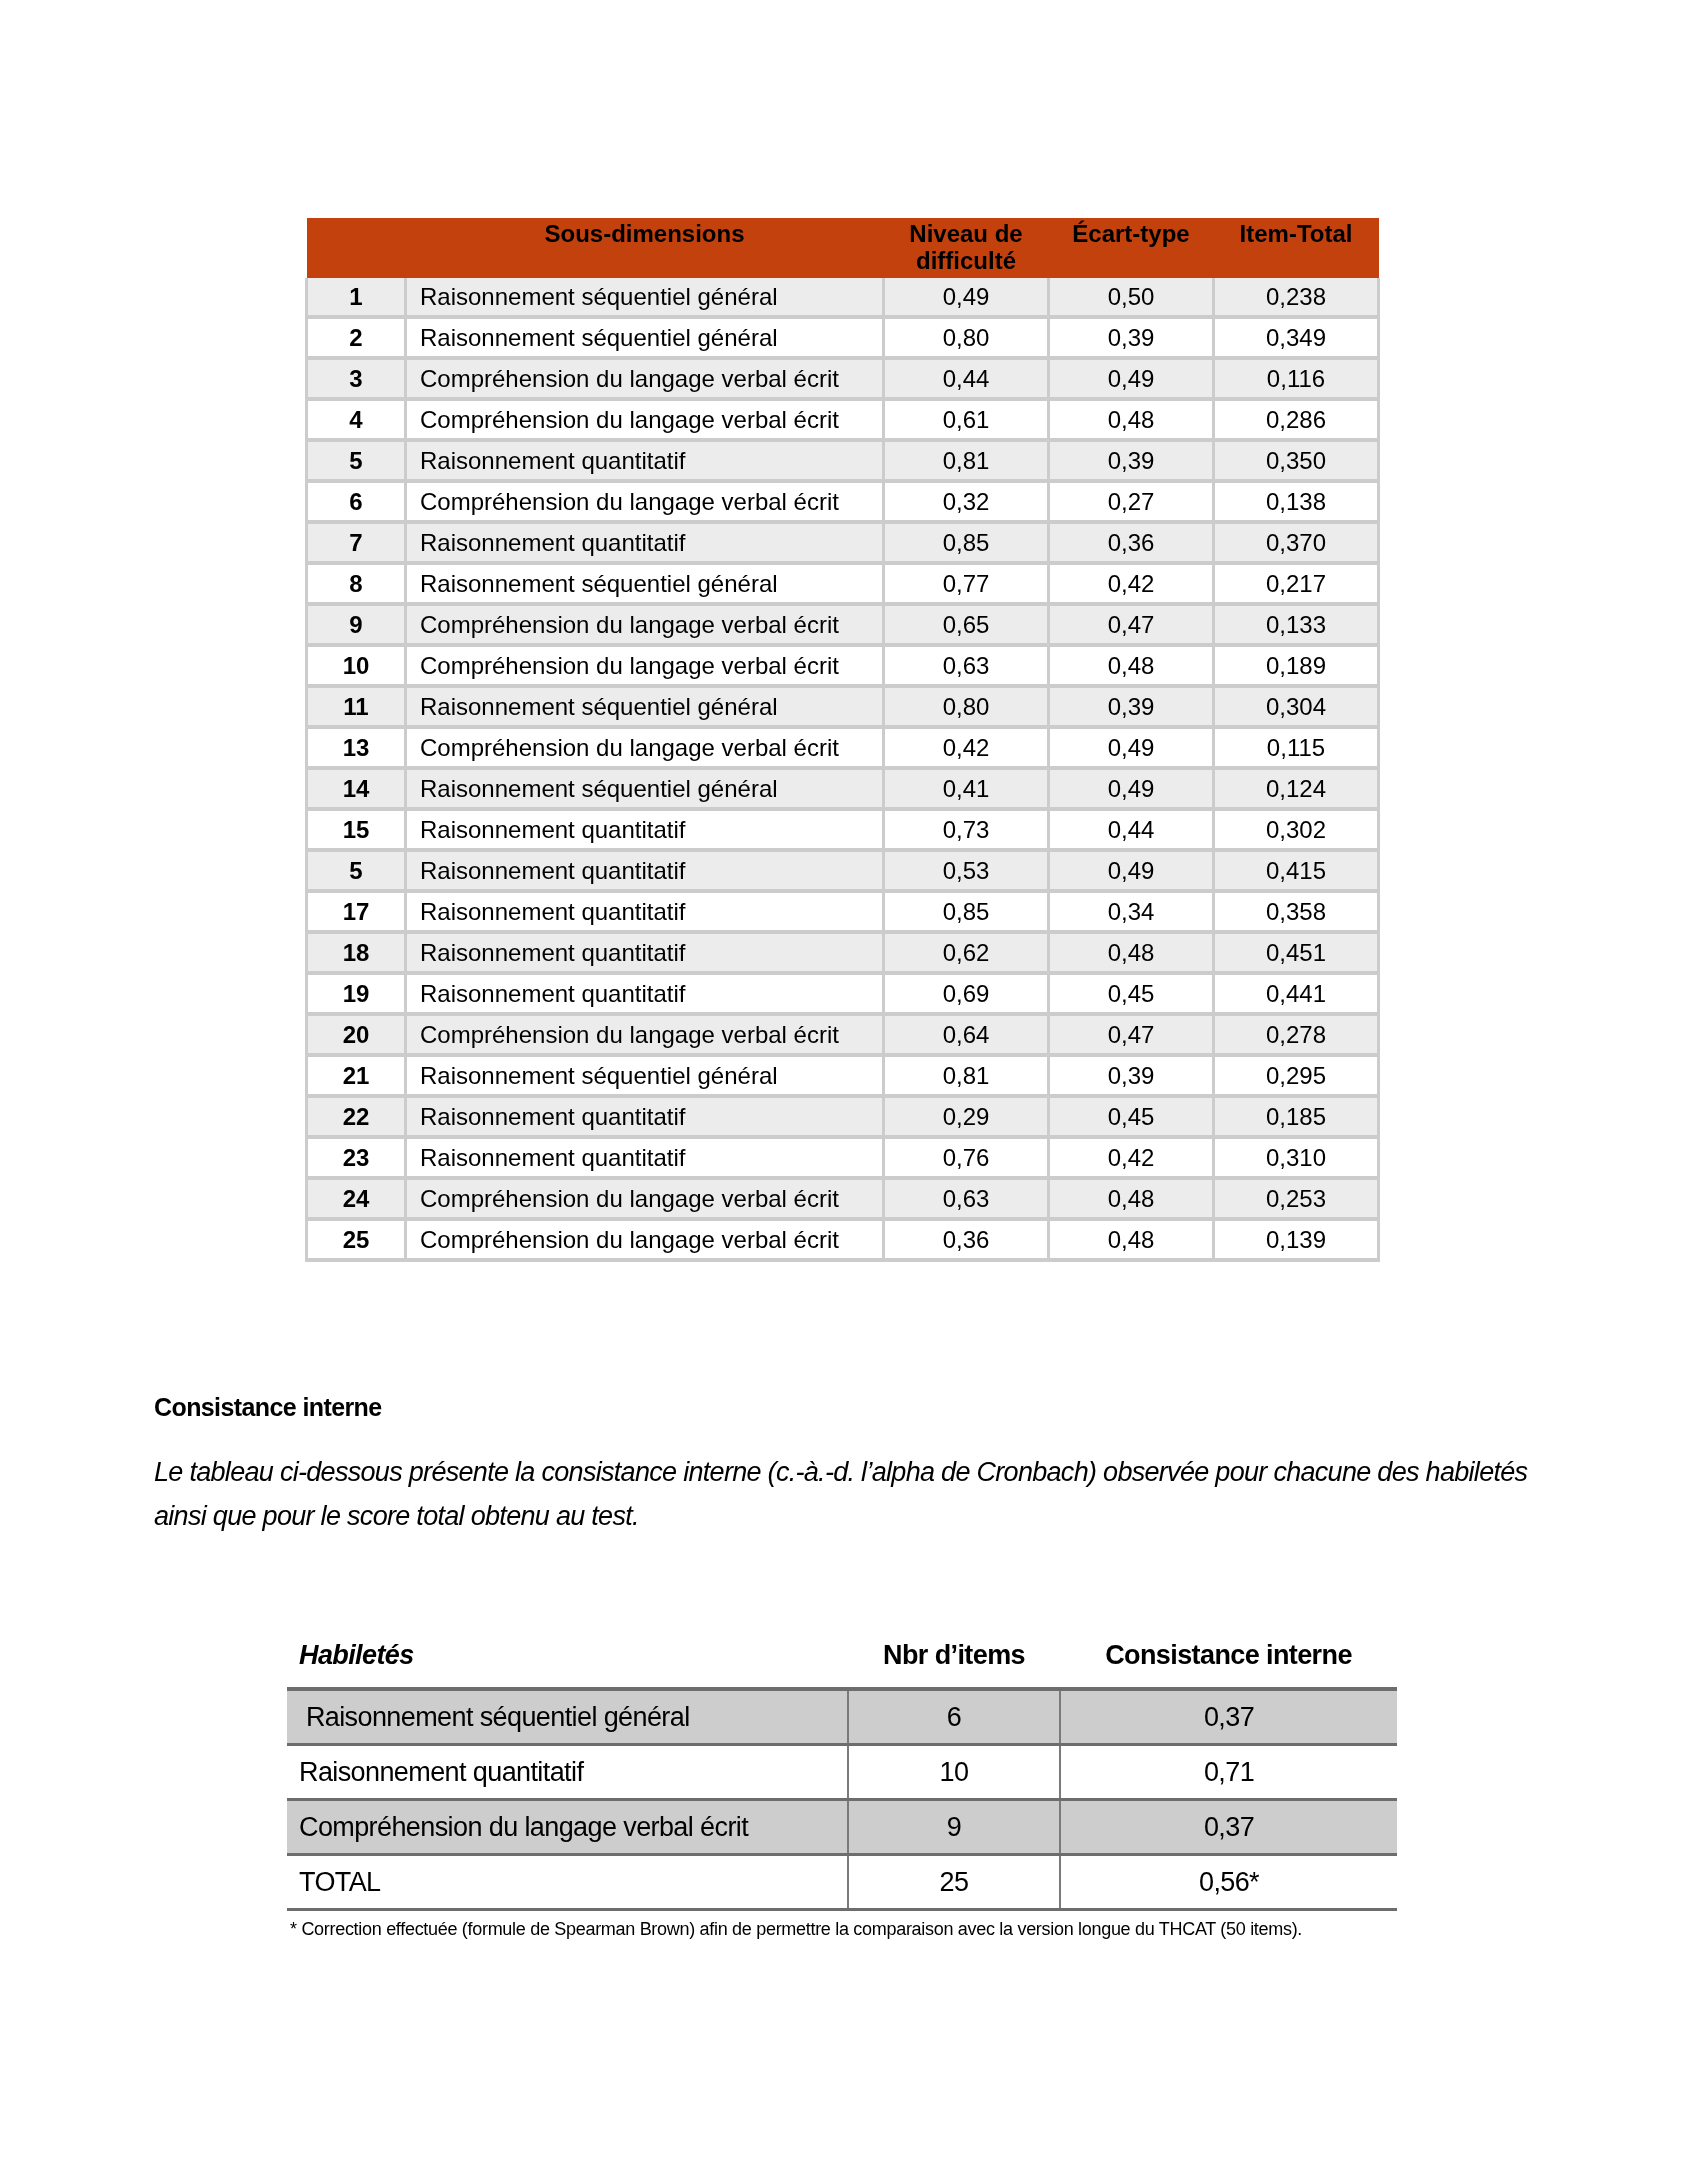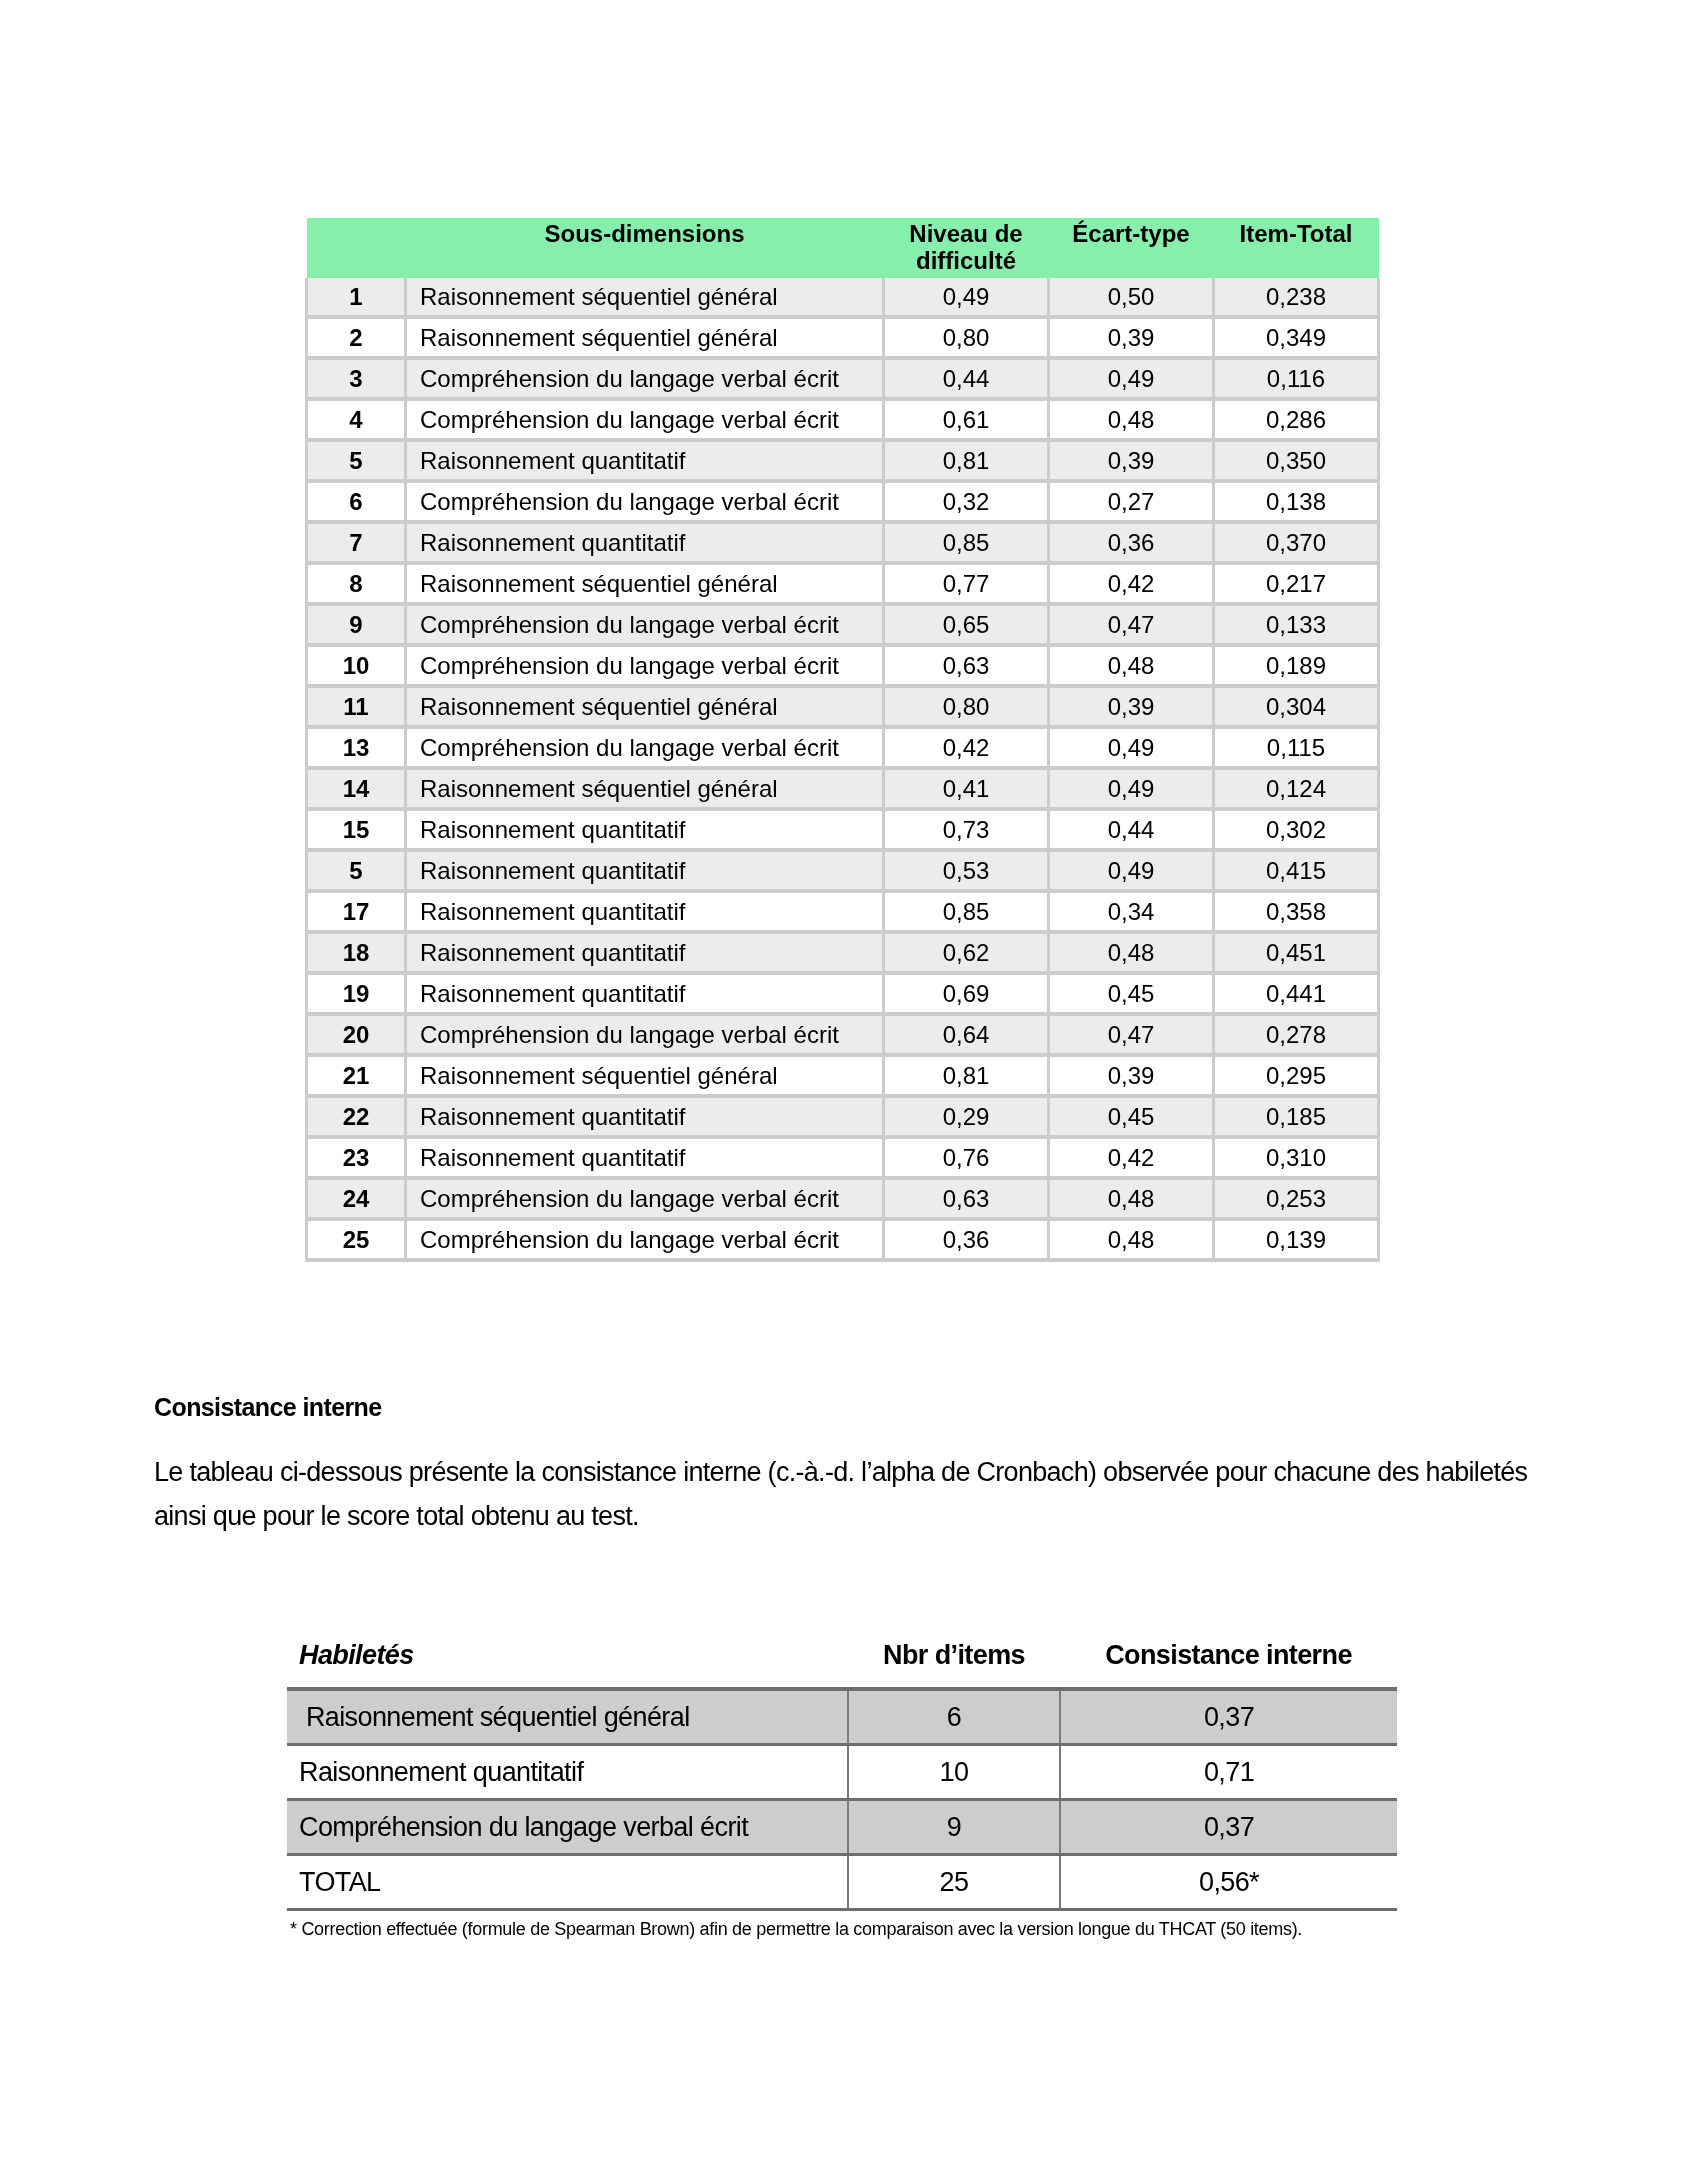--- a/index.html
+++ b/index.html
@@ -10,41 +10,41 @@
     position: absolute; left: 305px; top: 218px; width: 1073px;
     border-collapse: collapse; table-layout: fixed;
     font-family: "Liberation Sans", sans-serif; font-size: 24px;
   }
   #items-table col.c-num { width: 99px; }
   #items-table col.c-dim { width: 478px; }
   #items-table col.c-diff { width: 165px; }
   #items-table col.c-sd { width: 165px; }
   #items-table col.c-it { width: 165px; }
   #items-table thead th {
-    background: #86efac; height: 58px; padding: 0; vertical-align: top;
+    background: #c2410c; height: 58px; padding: 0; vertical-align: top;
     font-weight: bold; font-size: 24px; line-height: 27px; text-align: center;
     border: none; padding-top: 2px;
   }
   #items-table tbody td {
     height: 37px; padding: 0; line-height: 37px;
     border-left: 3px solid #cccccc; border-bottom: 4px solid #cccccc;
     vertical-align: top;
   }
   #items-table tbody td:first-child { border-left: 3px solid #cccccc; }
   #items-table tbody td:last-child { border-right: 3px solid #cccccc; }
   #items-table tbody tr:nth-child(odd) td { background: #ececec; }
   #items-table tbody tr:nth-child(even) td { background: #ffffff; }
   #items-table td.num { text-align: center; font-weight: bold; }
   #items-table td.dim { text-align: left; padding-left: 13px; }
   #items-table td.val { text-align: center; }
 
   
   .doc-text { font-family: "Liberation Sans", sans-serif; position: absolute; left: 154px; }
   #section-heading { top: 1393px; font-size: 25px; font-weight: bold; letter-spacing: -0.6px; }
-  #section-paragraph { top: 1450px; font-size: 27px; line-height: 44px; width: 1386px; letter-spacing: -0.7px; }
+  #section-paragraph { top: 1450px; font-size: 27px; line-height: 44px; width: 1386px; letter-spacing: -0.7px; font-style: italic; }
 
   
   #alpha-table {
     position: absolute; left: 287px; top: 1624px; width: 1110px;
     border-collapse: collapse; table-layout: fixed;
     font-family: "Liberation Sans", sans-serif; font-size: 27px; letter-spacing: -0.6px;
   }
   #alpha-table col.c-hab { width: 561px; }
   #alpha-table col.c-nbr { width: 212px; }
   #alpha-table col.c-ci { width: 337px; }

